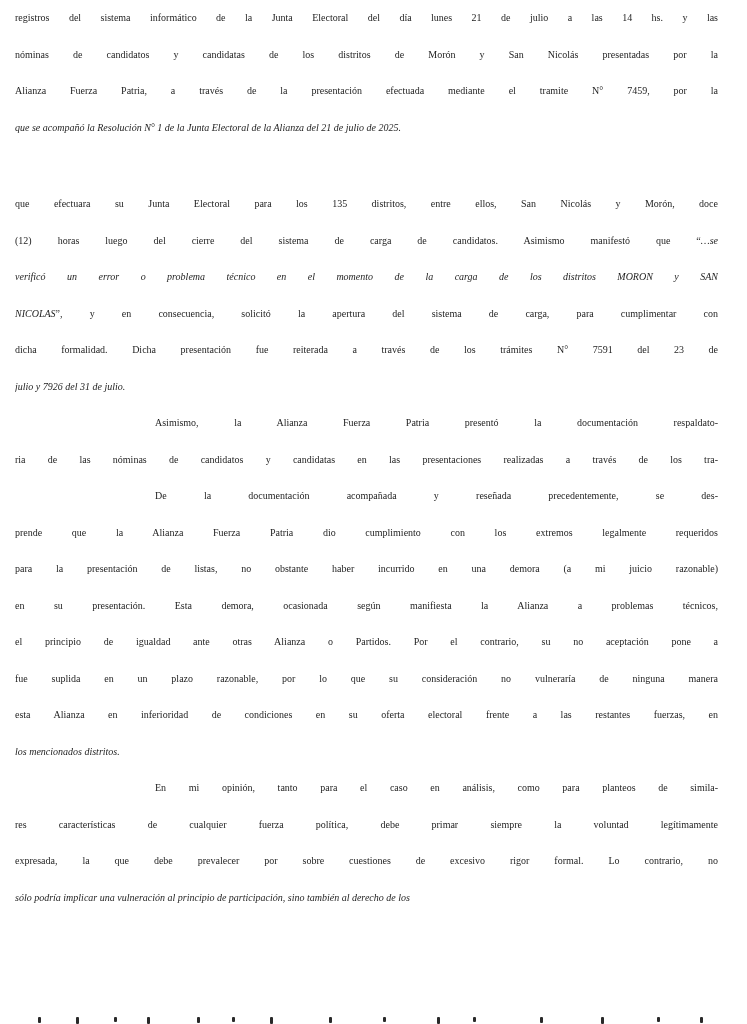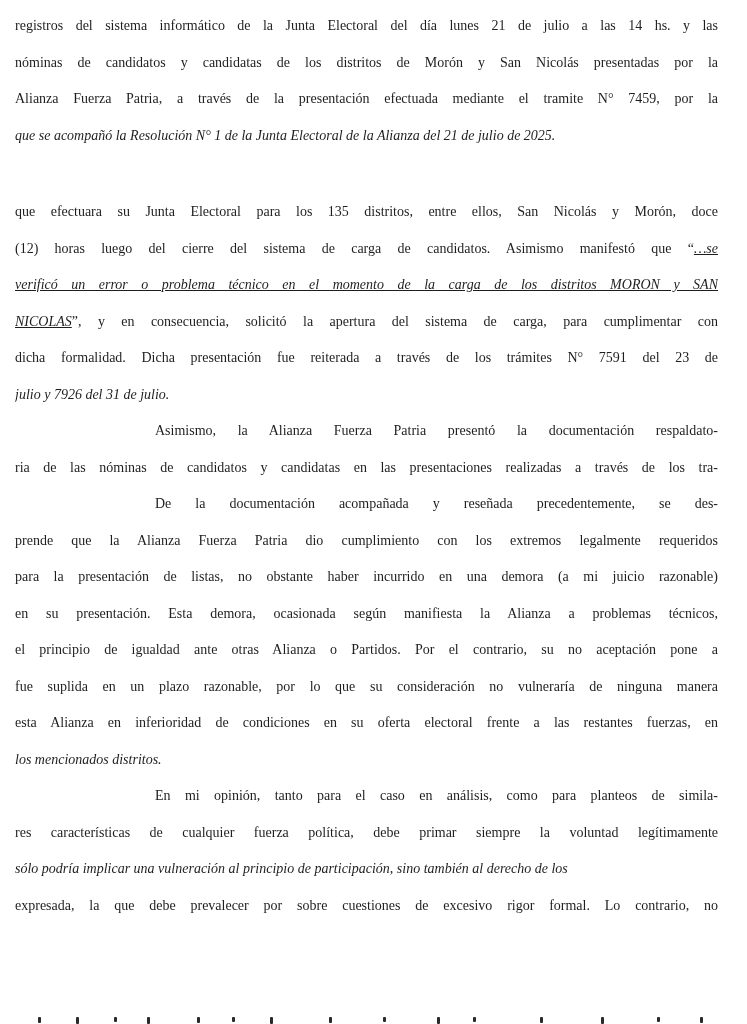--- a/index.html
+++ b/index.html
@@ -10,24 +10,24 @@
     width: 747px;
     height: 1024px;
     background: #ffffff;
     overflow: hidden;
     position: relative;
     font-family: "Liberation Serif", "DejaVu Serif", serif;
   }
   .doc-page {
     position: absolute;
     left: 15px;
-    top: 8px;
+    top: 0;
     width: 703px;
     color: #1e1e1e;
-    font-size: 14px;
+    font-size: 10px;
     line-height: 36.5px;
   }
   .para {
     margin: 0;
     padding: 0;
   }
   .para.space-before {
     margin-top: 40px;
   }
   .line {
@@ -41,21 +41,20 @@
     text-align-last: left;
     font-style: italic;
     -moz-text-align-last: left;
   }
   .line.indent {
     text-indent: 140px;
   }
   .line em {
     font-style: italic;
     font-family: inherit;
-    text-decoration: underline;
   }
   
   .clipped-fragment {
     position: absolute;
     left: 15px;
     top: 1016px;
     width: 703px;
     height: 8px;
     overflow: hidden;
   }
@@ -95,22 +94,22 @@
       <div class="line"><span>para la presentación de listas, no obstante haber incurrido en una demora (a mi juicio razonable)</span></div>
       <div class="line"><span>en su presentación. Esta demora, ocasionada según manifiesta la Alianza a problemas técnicos,</span></div>
       <div class="line"><span>el principio de igualdad ante otras Alianza o Partidos. Por el contrario, su no aceptación pone a</span></div>
       <div class="line"><span>fue suplida en un plazo razonable, por lo que su consideración no vulneraría de ninguna manera</span></div>
       <div class="line"><span>esta Alianza en inferioridad de condiciones en su oferta electoral frente a las restantes fuerzas, en</span></div>
       <div class="line last"><span>los mencionados distritos.</span></div>
     </div>
     <div class="para">
       <div class="line indent"><span>En mi opinión, tanto para el caso en análisis, como para planteos de simila-</span></div>
       <div class="line"><span>res características de cualquier fuerza política, debe primar siempre la voluntad legítimamente</span></div>
+      <div class="line"><span>expresada, la que debe prevalecer por sobre cuestiones de excesivo rigor formal. Lo contrario, no</span></div>
       <div class="line last"><span>sólo podría implicar una vulneración al principio de participación, sino también al derecho de los</span></div>
-      <div class="line"><span>expresada, la que debe prevalecer por sobre cuestiones de excesivo rigor formal. Lo contrario, no</span></div>
     </div>
   </main>
 
 <div class="clipped-fragment">
     <i style="left: 23px; height: 6px;"></i>
     <i style="left: 61px; height: 7px;"></i>
     <i style="left: 99px; height: 5px;"></i>
     <i style="left: 132px; height: 7px;"></i>
     <i style="left: 182px; height: 6px;"></i>
     <i style="left: 217px; height: 5px;"></i>

